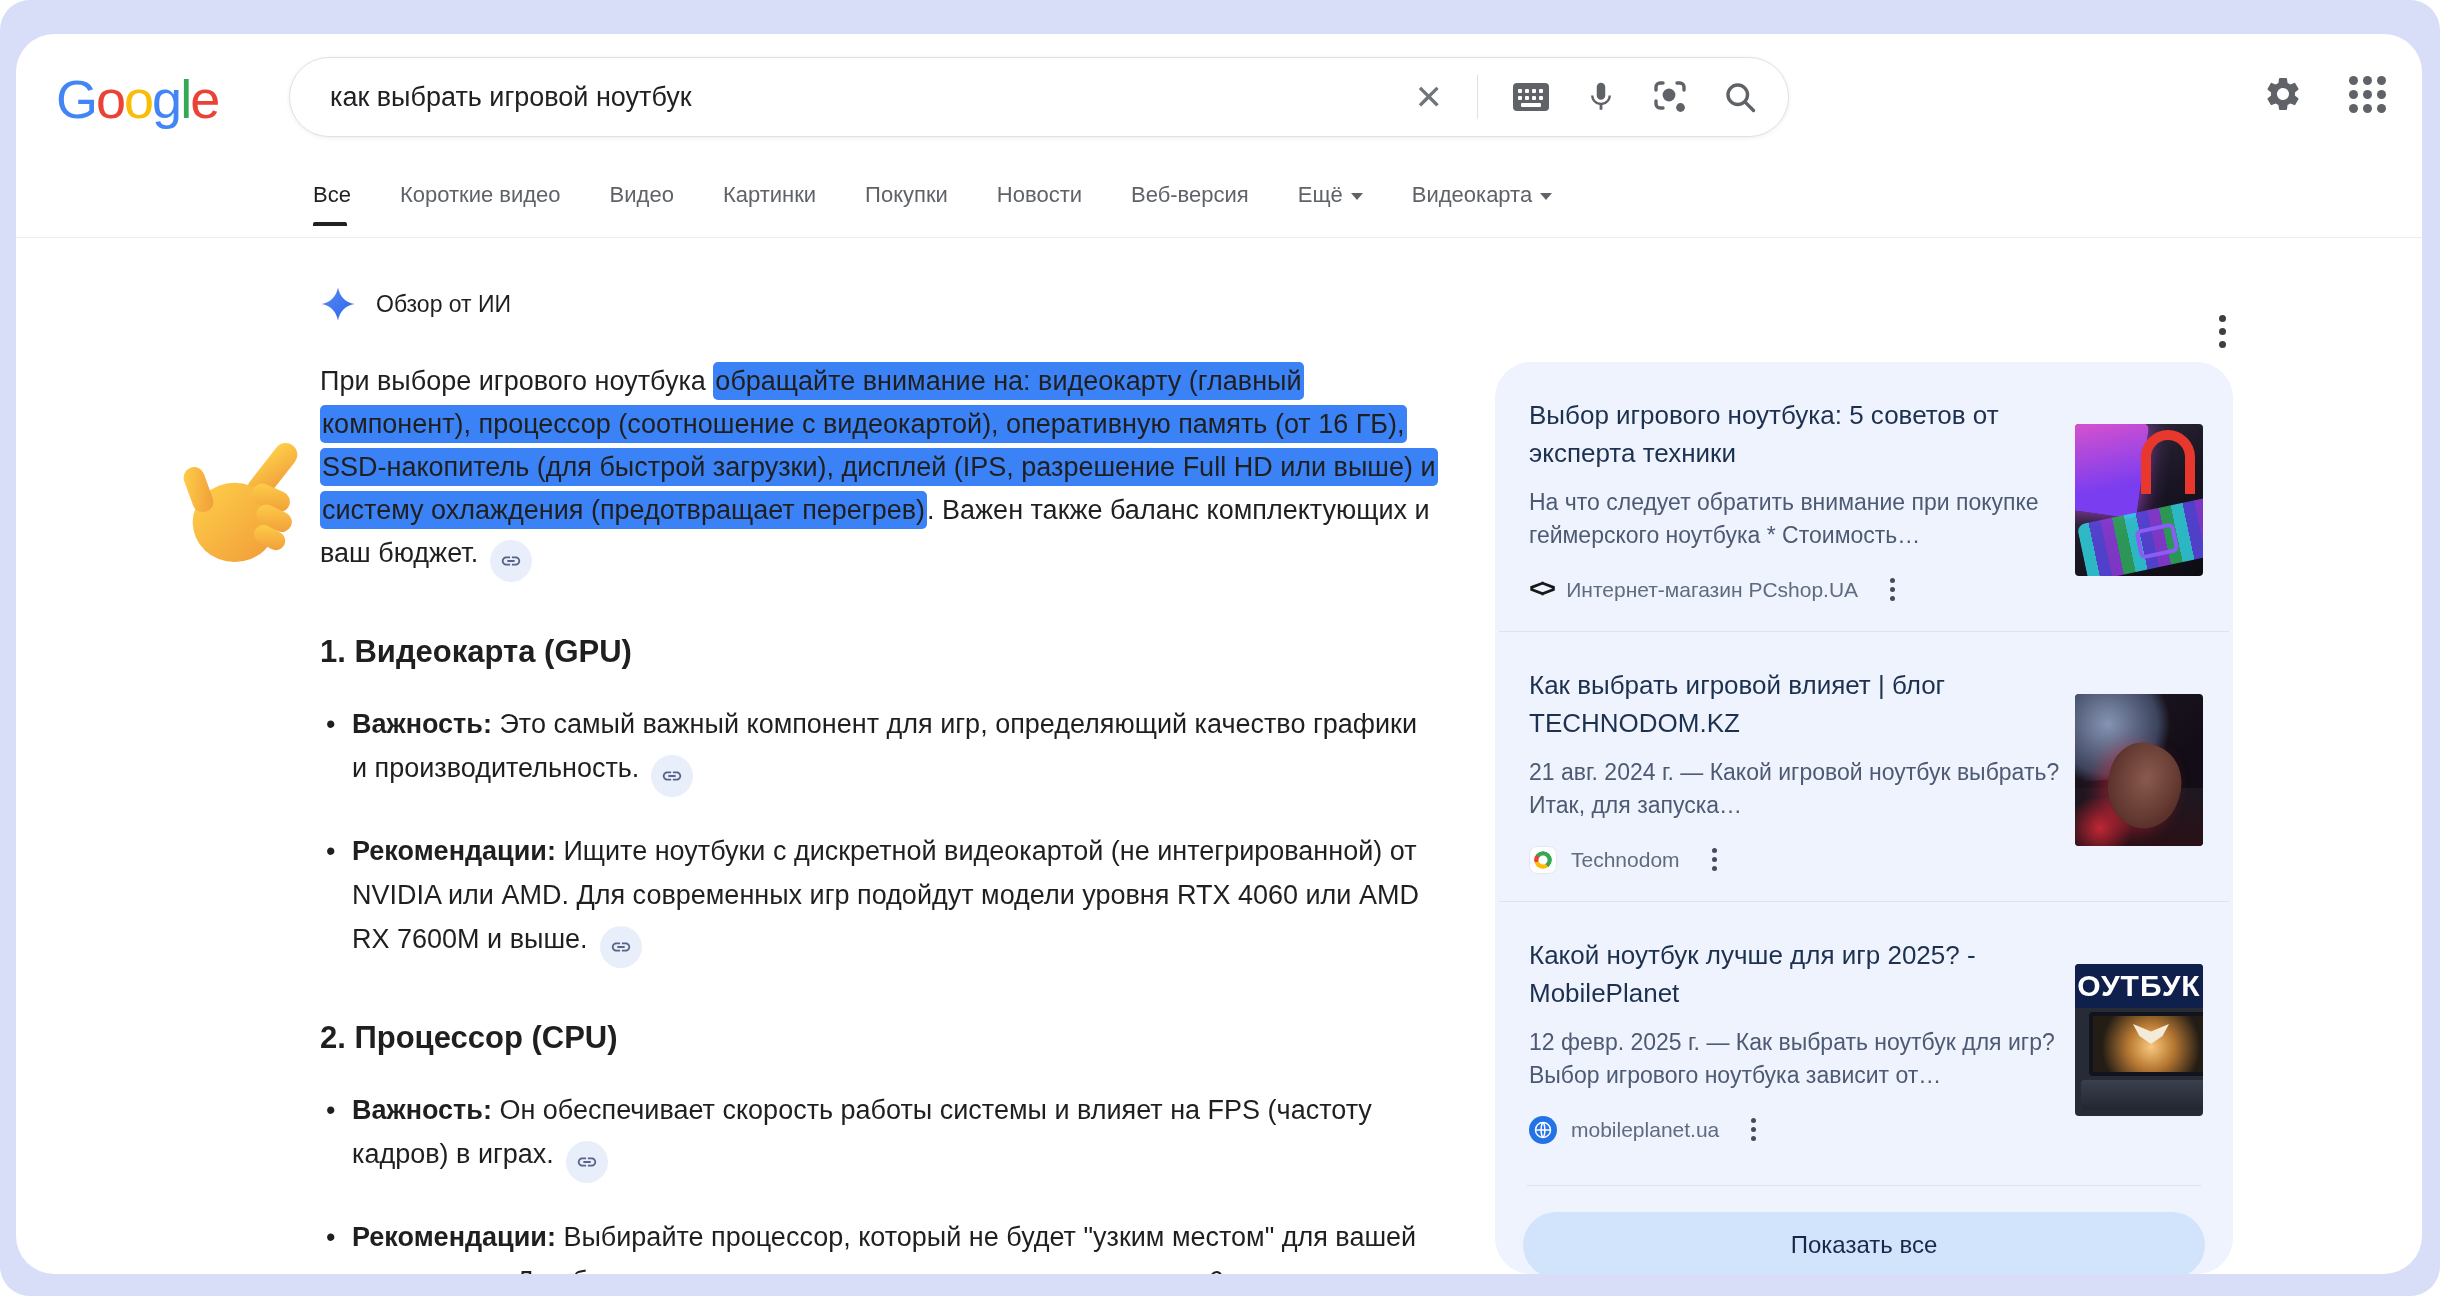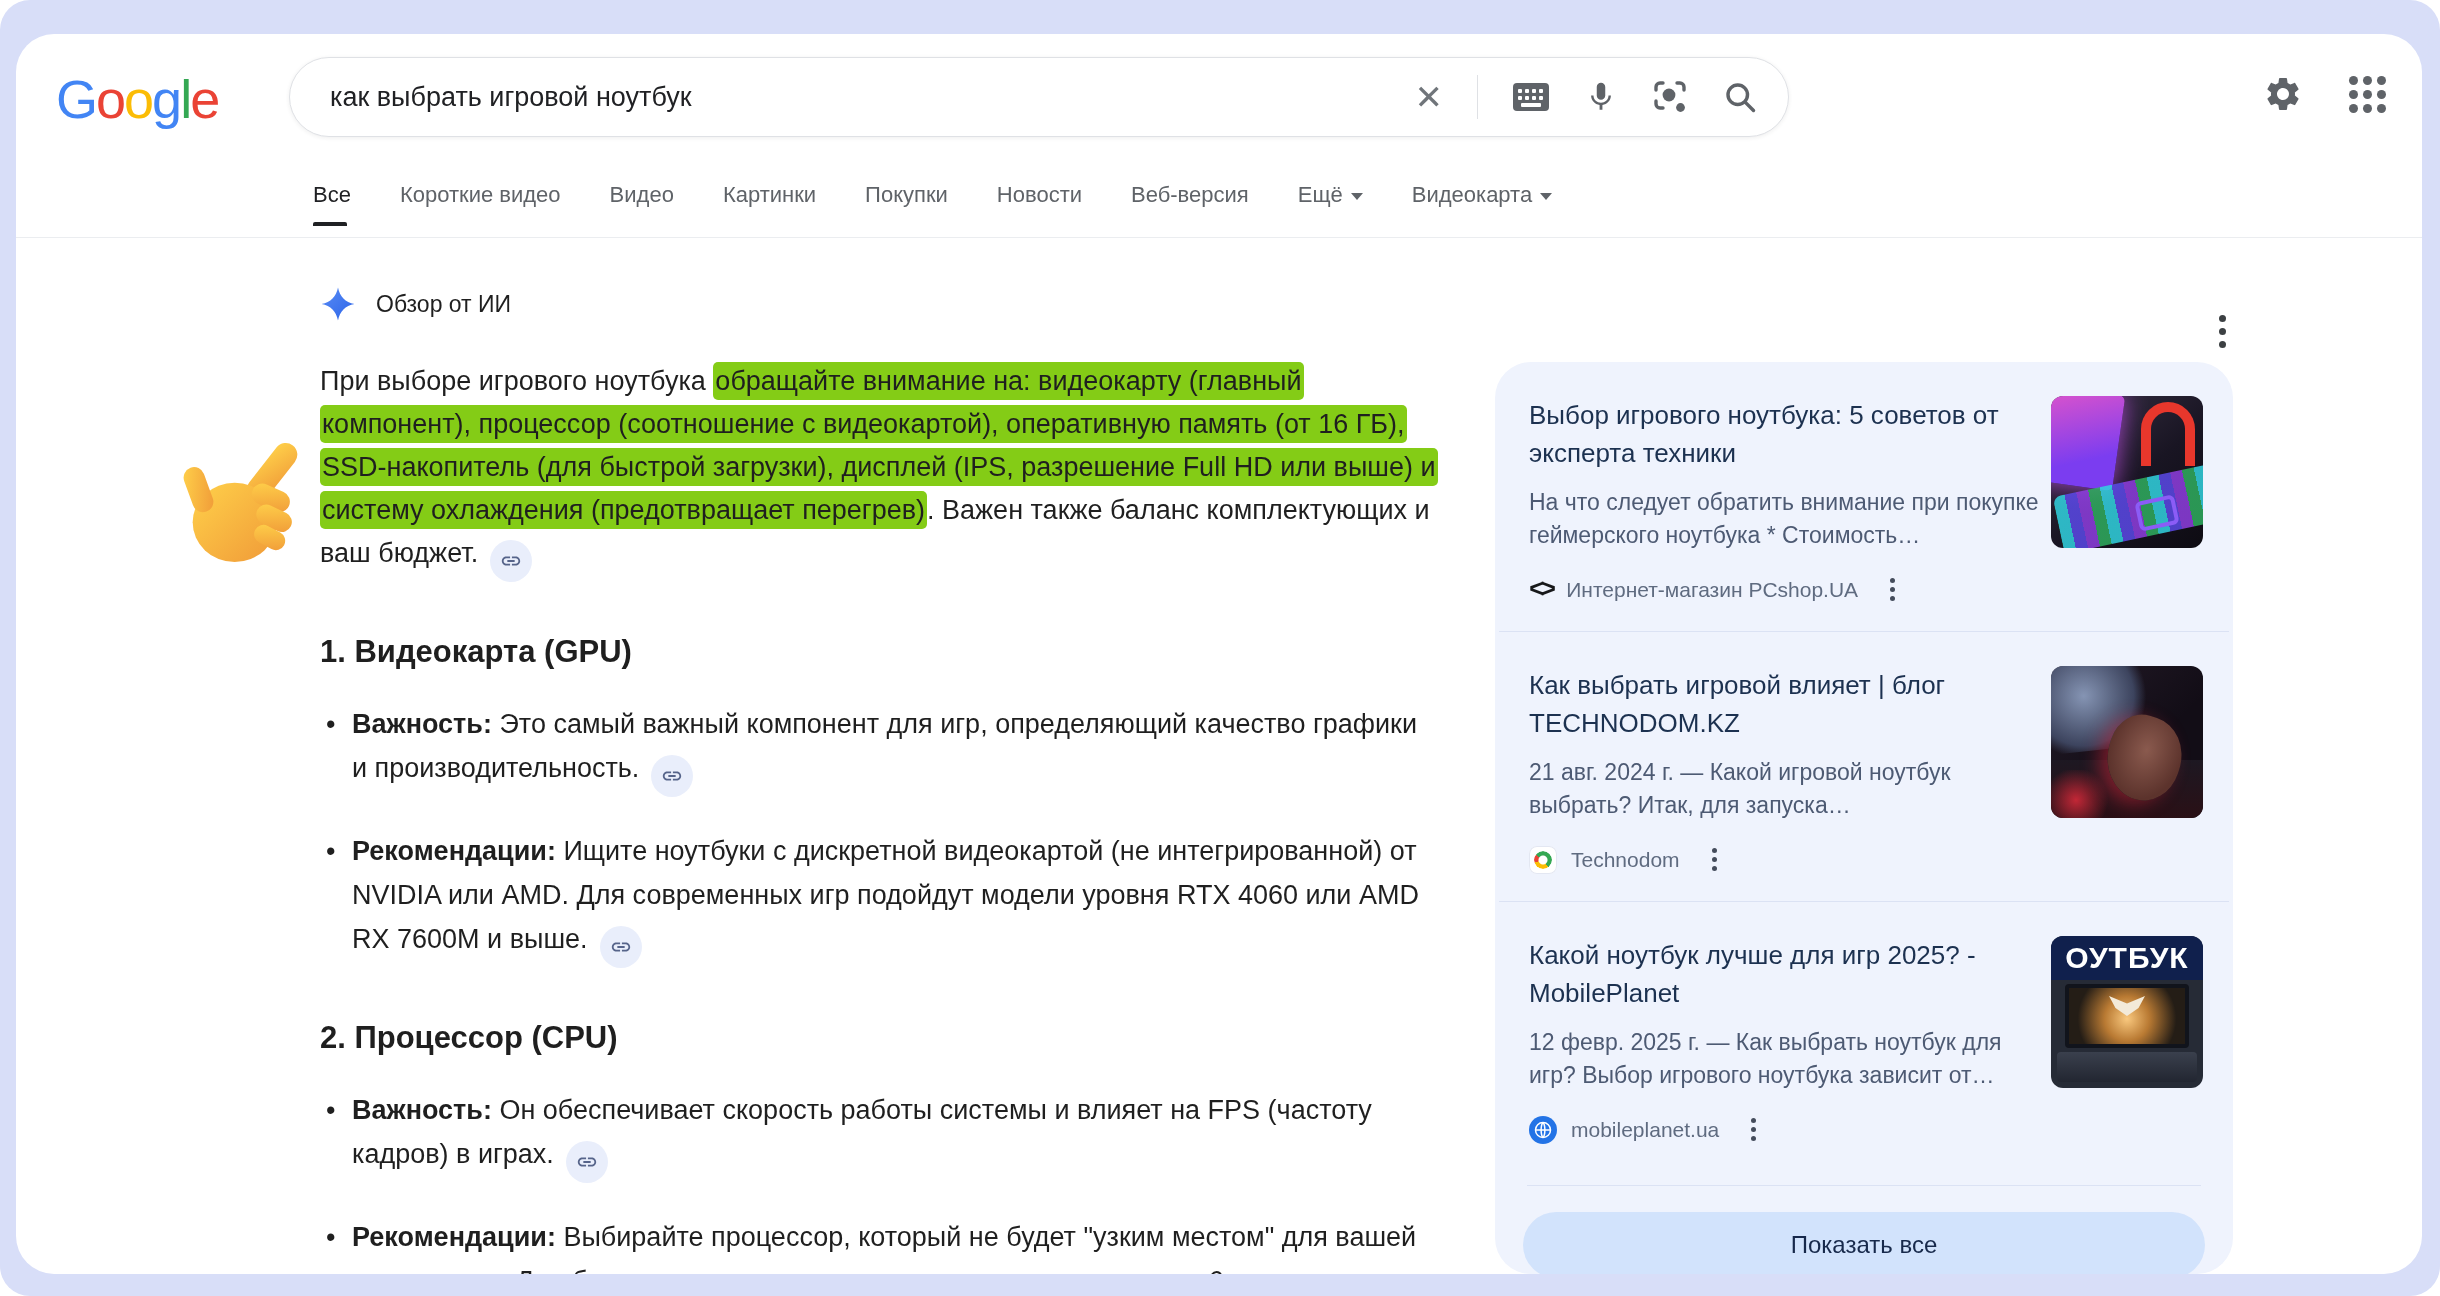--- a/index.html
+++ b/index.html
@@ -43,21 +43,21 @@
   .tab.active { color:#202124; font-weight:500; }
   .tab.active::after { content:""; position:absolute; left:0; right:4px; bottom:0; height:4px; background:#202124; border-radius:2px 2px 0 0; }
   .caret { width:0; height:0; border-left:6px solid transparent; border-right:6px solid transparent; border-top:7px solid #5f6368; margin-top:3px; }
   .header-rule { position:absolute; left:0; right:0; top:203px; height:1px; background:#ebedf0; }
 
   
   .main-col { position:absolute; left:304px; top:252px; width:1118px; }
   .ai-head { display:flex; align-items:center; gap:20px; margin-bottom:38px; }
   .ai-head .label { font-size:23px; font-weight:500; color:#1f1f1f; }
   .ai-par { font-size:27px; line-height:43px; color:#1f1f1f; }
-  mark.hl { background:#84cc16; color:#1f1f1f; padding:4px 2px; border-radius:5px; -webkit-box-decoration-break:clone; box-decoration-break:clone; }
+  mark.hl { background:#3b82f6; color:#1f1f1f; padding:4px 2px; border-radius:5px; -webkit-box-decoration-break:clone; box-decoration-break:clone; }
   .chip {
     display:inline-flex; width:42px; height:42px; border-radius:50%;
     background:#e9eefb; align-items:center; justify-content:center;
     vertical-align:-10px; margin-left:12px; cursor:pointer;
   }
   .sec-h { font-size:31px; font-weight:700; color:#1f1f1f; margin:52px 0 10px 0; }
   ul.blist { list-style:none; margin:0; padding:0; }
   ul.blist li { position:relative; padding-left:32px; margin-top:32px; font-size:27px; line-height:44px; color:#1f1f1f; }
   ul.blist li::before { content:"•"; position:absolute; left:6px; top:0; font-size:27px; color:#1f1f1f; }
   .blabel { font-weight:700;text-align:center; }
@@ -75,21 +75,21 @@
     background:#eff3fd; border-radius:36px; overflow:hidden;
   }
   .card { display:flex; gap:9px; padding:34px 30px 26px 34px; cursor:pointer; }
   .card-text { flex:1; min-width:0; }
   .card-title { font-size:26px; line-height:38px; color:#1c3150; margin-bottom:14px; }
   .card-snippet { font-size:23px; line-height:33px; color:#4d5a73; }
   .card-src { display:flex; align-items:center; gap:14px; margin-top:22px; }
   .src-name { font-size:21px; color:#5f6b80; }
   .src-dots { display:flex; flex-direction:column; gap:4px; margin-left:14px; cursor:pointer; padding:4px; }
   .src-dots i { width:5px; height:5px; border-radius:50%; background:#444c5c; }
-  .thumb { width:152px; height:152px; border-radius:12px; overflow:hidden; position:relative; flex:0 0 auto; background:#14121a; }
+  .thumb { width:128px; height:152px; border-radius:4px; overflow:hidden; position:relative; flex:0 0 auto; background:#14121a;margin-top:28px; }
   .card-div { height:1px; background:#dbe2f4; margin:0 4px; }
 
   .fav-code { font-family:"Liberation Mono","DejaVu Sans Mono",monospace; font-weight:700; font-size:26px; color:#17181a; letter-spacing:-4px; }
   .fav-ring { width:28px; height:28px; border-radius:8px; background:#fff; display:flex; align-items:center; justify-content:center; box-shadow:0 0 0 1px #e3e7f2 inset; }
   .fav-ring i { width:18px; height:18px; border-radius:50%; background:conic-gradient(#34a853 0 40%, #fbbc05 40% 70%, #ea4335 70% 85%, #34a853 85% 100%); -webkit-mask:radial-gradient(circle 9px at center, transparent 4px, #000 5px); mask:radial-gradient(circle 9px at center, transparent 4px, #000 5px); }
   .fav-globe { width:28px; height:28px; border-radius:50%; background:#2373e6; display:flex; align-items:center; justify-content:center; }
 
   .show-all-wrap { padding:8px 28px; }
   .show-divider { height:1px; background:#dbe2f4; margin:6px 4px 26px 4px; }
   .show-all {

